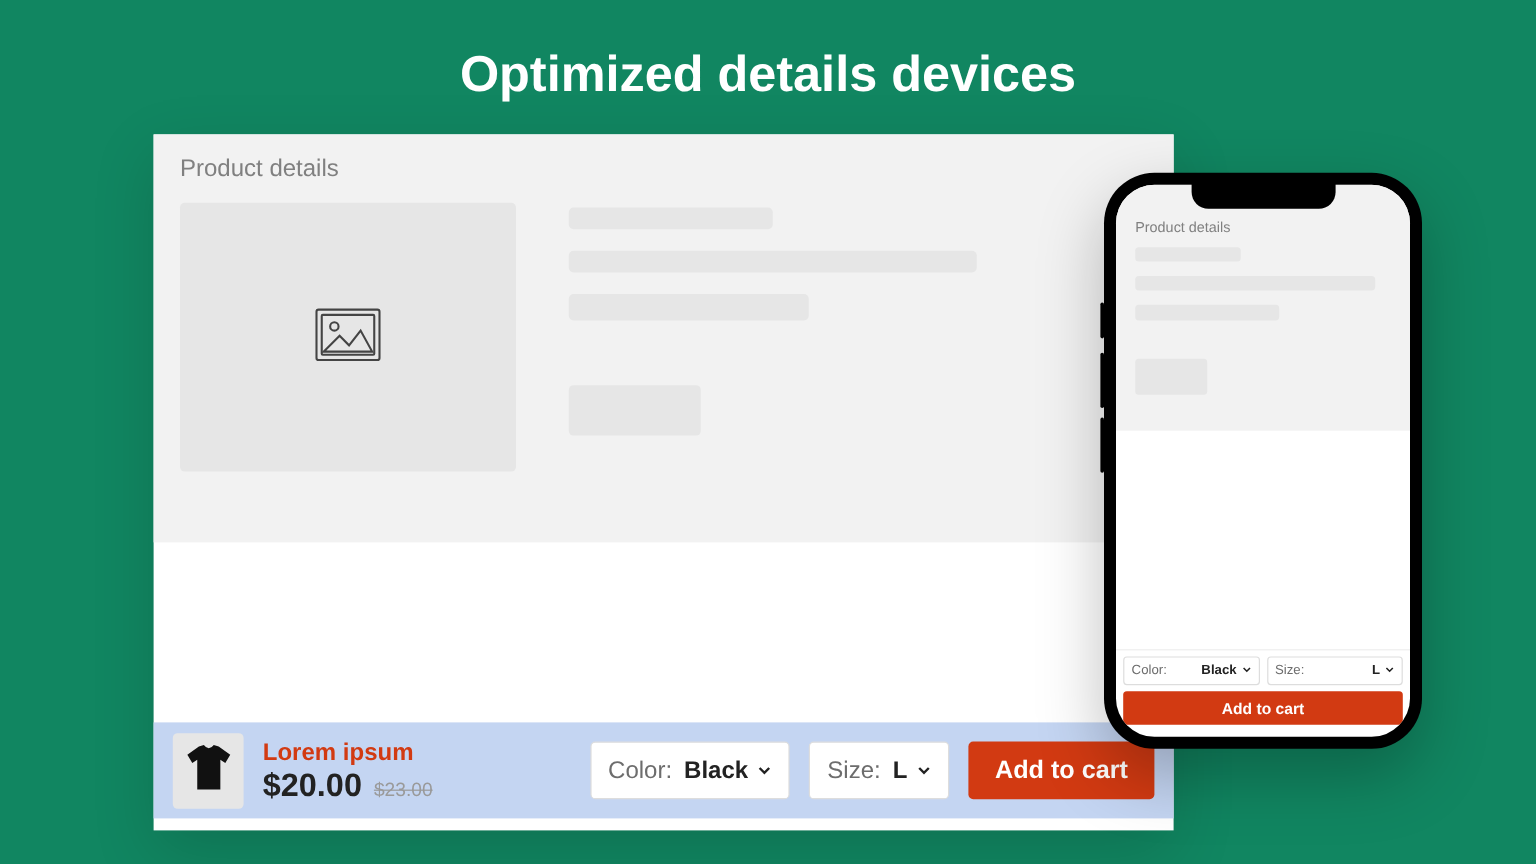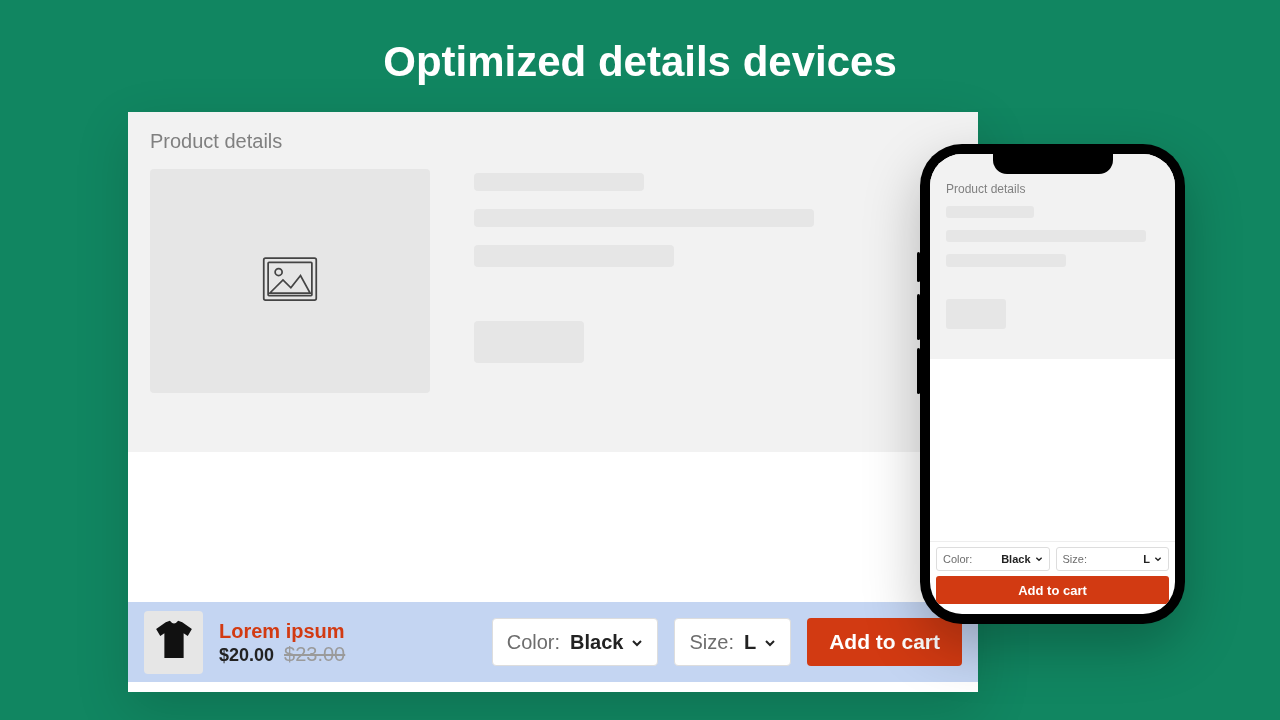--- a/index.html
+++ b/index.html
@@ -55,22 +55,22 @@
     display: flex; align-items: center; padding: 0 16px; gap: 16px;
   }
   .thumb {
     width: 59px; height: 63px; background: #e6e6e6; border-radius: 4px;
     display: flex; align-items: center; justify-content: center;
   }
   .thumb svg { width: 44px; height: 46px; }
   .pinfo { display: flex; flex-direction: column; justify-content: center; }
   .pname { color: #d23a12; font-weight: 700; font-size: 20px; line-height: 1.2; }
   .prow { display: flex; align-items: baseline; gap: 10px; }
-  .price { color: #222; font-weight: 700; font-size: 18px; }
-  .compare { color: #9a9a9a; text-decoration: line-through; font-size: 20px; }
+  .price { color: #222; font-weight: 700; font-size: 27px; }
+  .compare { color: #9a9a9a; text-decoration: line-through; font-size: 16px; }
   .spacer { flex: 1; }
   .selbox {
     background: #fff; border: 1px solid #ddd; border-radius: 4px;
     height: 48px; display: flex; align-items: center; gap: 10px;
     padding: 0 14px; font-size: 20px;
   }
   .sel-label { color: #6d6d6d; text-align: center; }
   .sel-val { color: #222; display: flex; align-items: center; gap: 8px; font-weight: bold; }
   .chev { width: 12px; height: 12px; }
   .atc-btn {

